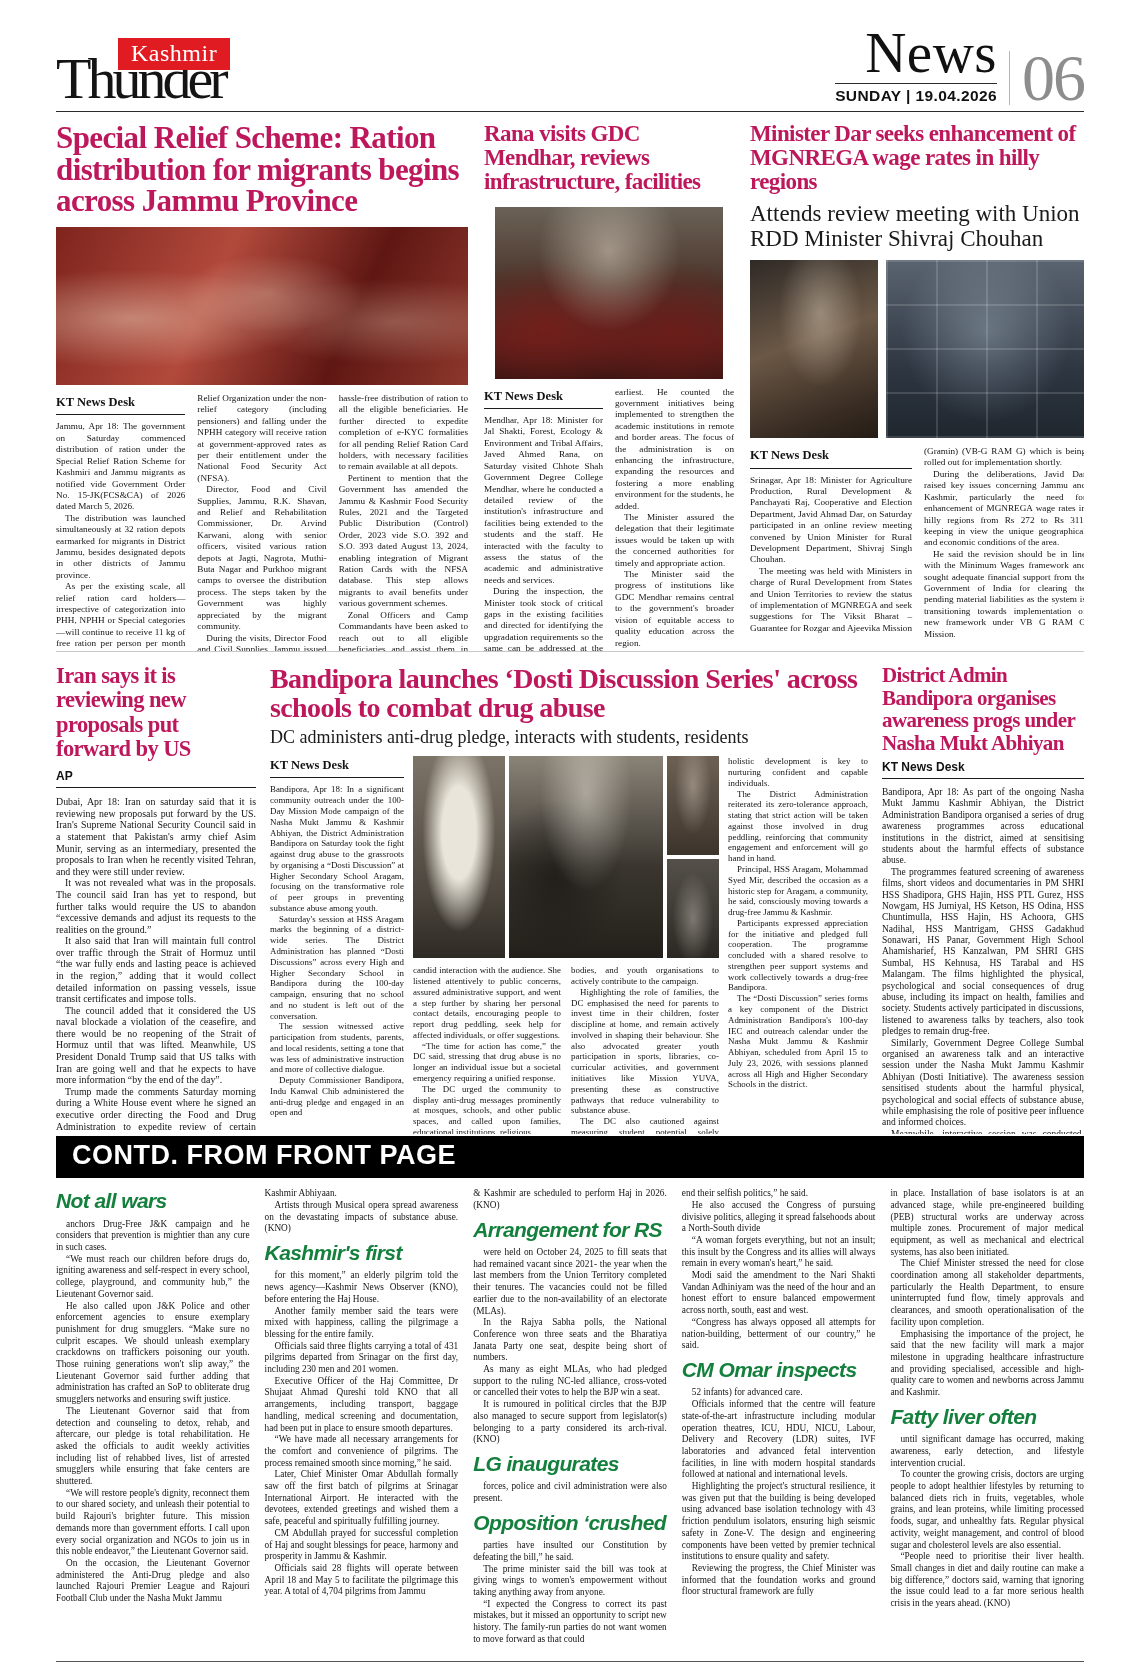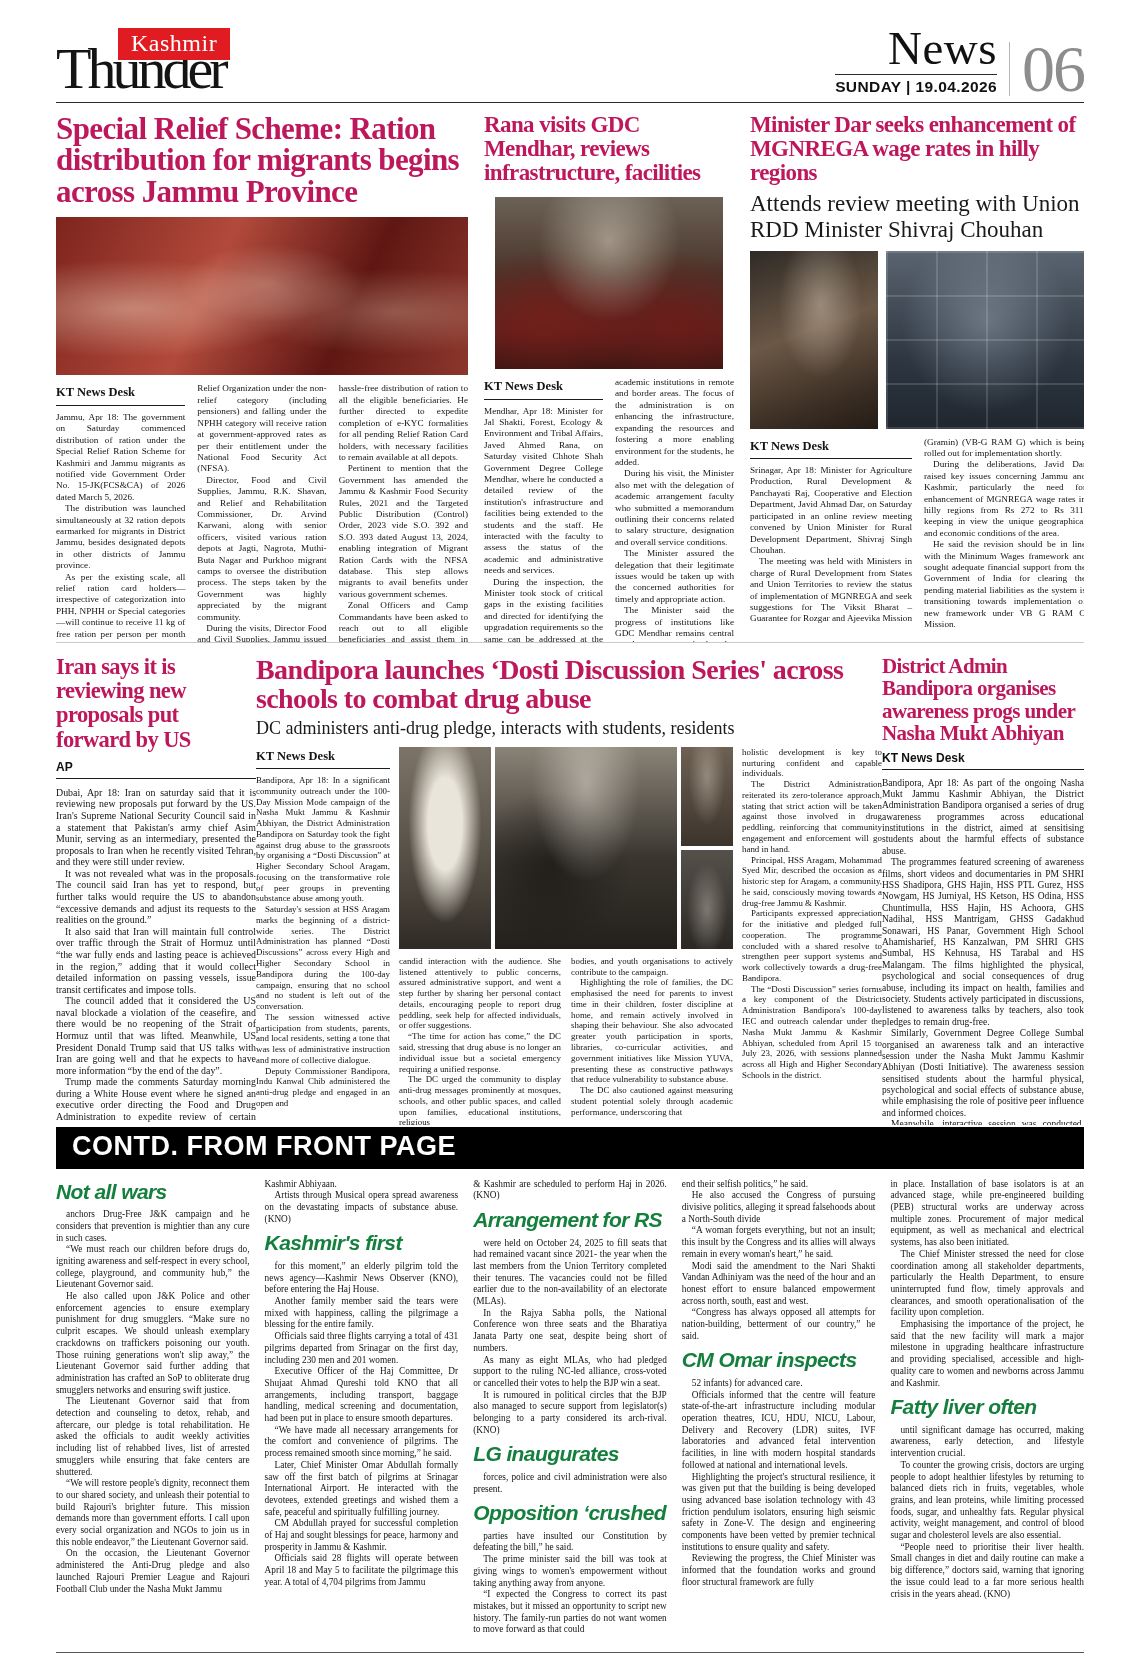--- a/index.html
+++ b/index.html
@@ -14,21 +14,21 @@
   
   .masthead { display:flex; justify-content:space-between; align-items:flex-end;
     padding:26px 0 6px; border-bottom:1px solid #2b2b2b; }
   .brand { position:relative; }
   .brand-title { margin:0; font-size:58px; line-height:0.92; font-weight:400;
     letter-spacing:-4px; color:#141414; padding-top:16px; }
   .brand-kicker { position:absolute; top:2px; left:62px; background:#e11b22; color:#fff;
     font-size:24px; padding:2px 13px 3px; letter-spacing:0.5px; }
   .mast-right { display:flex; align-items:flex-end; }
   .section-block { text-align:right; }
-  .section-title { font-size:47px; line-height:0.95; letter-spacing:0.5px; }
+  .section-title { font-size:57px; line-height:0.95; letter-spacing:0.5px; }
   .edition-date { border-top:1.5px solid #2b2b2b; margin-top:3px; padding-top:3px;
     font-family:"Liberation Sans", sans-serif; font-weight:bold; font-size:15.5px; letter-spacing:0.4px; }
   .page-number { font-size:66px; line-height:0.82; color:#8d8d8d; border-left:1px solid #b5b5b5;
     margin-left:12px; padding-left:12px; letter-spacing:-2px; }
 
   
   h2.headline { margin:0; font-weight:700; letter-spacing:-0.6px; color:#be185d; }
   .subhead { font-weight:400; color:#1a1a1a; }
   .byline { font-weight:700; font-size:12.5px; border-bottom:1.5px solid #1c1c1c;
     padding:2px 0 4px; margin-bottom:6px; break-inside:avoid; }
@@ -70,21 +70,21 @@
       radial-gradient(ellipse at 55% 30%, rgba(225,210,190,.45), transparent 42%),
       linear-gradient(160deg,#2f2a26 0%, #6b5846 45%, #3b2e24 80%, #241c15 100%); }
   .ph-dar-right { flex:1; height:178px;
     background:
       repeating-linear-gradient(90deg, rgba(255,255,255,.14) 0 2px, transparent 2px 50px),
       repeating-linear-gradient(0deg, rgba(255,255,255,.14) 0 2px, transparent 2px 44px),
       radial-gradient(ellipse at 50% 40%, rgba(190,205,220,.35), transparent 60%),
       linear-gradient(180deg,#5a6470 0%, #2e3742 60%, #1f262e 100%); }
 
   
-  .row-mid { display:flex; gap:0; padding:12px 0 8px; height:482px; overflow:hidden; }
+  .row-mid { display:flex; gap:14px; padding:12px 0 8px; height:482px; overflow:hidden; }
   .art-iran { width:200px; flex:none; }
   .art-iran .headline { font-size:22.5px; line-height:1.08; margin-bottom:8px; }
   .byline-full { font-family:"Liberation Sans", sans-serif; font-weight:700; font-size:12px;
     border-bottom:1.5px solid #1c1c1c; padding-bottom:4px; margin-bottom:8px; }
   .iran-body { font-size:9.9px; line-height:1.17; }
 
   .art-dosti { flex:1; }
   .art-dosti .headline { font-size:28px; line-height:1.04; margin-bottom:5px; }
   .art-dosti .subhead { font-size:18px; margin:0 0 8px; }
   .dosti-grid { display:flex; gap:9px; }
@@ -168,21 +168,20 @@
     </article>
 
     <article class="art-rana">
       <h2 class="headline" data-bind="articles.rana.headline">Rana visits GDC Mendhar, reviews infrastructure, facilities</h2>
       <div class="photo ph-rana"></div>
       <div class="bodytext cols2">
         <div class="byline" data-bind="articles.rana.byline">KT News Desk</div>
         <div data-bind-list="articles.rana.paragraphs">
             <p>Mendhar, Apr 18: Minister for Jal Shakti, Forest, Ecology &amp; Environment and Tribal Affairs, Javed Ahmed Rana, on Saturday visited Chhote Shah Government Degree College Mendhar, where he conducted a detailed review of the institution's infrastructure and facilities being extended to the students and the staff. He interacted with the faculty to assess the status of the academic and administrative needs and services.</p>
             <p>During the inspection, the Minister took stock of critical gaps in the existing facilities and directed for identifying the upgradation requirements so the same can be addressed at the earliest. He counted the government initiatives being implemented to strengthen the academic institutions in remote and border areas. The focus of the administration is on enhancing the infrastructure, expanding the resources and fostering a more enabling environment for the students, he added.</p>
-            <p>During his visit, the Minister also met with the delegation of academic arrangement faculty who submitted a memorandum outlining their concerns related to salary structure, designation and overall service conditions.</p>
             <p>The Minister assured the delegation that their legitimate issues would be taken up with the concerned authorities for timely and appropriate action.</p>
             <p>The Minister said the progress of institutions like GDC Mendhar remains central to the government's broader vision of equitable access to quality education across the region.</p>
           </div>
       </div>
     </article>
 
     <article class="art-dar">
       <h2 class="headline" data-bind="articles.dar.headline">Minister Dar seeks enhancement of MGNREGA wage rates in hilly regions</h2>
       <p class="subhead" data-bind="articles.dar.subhead">Attends review meeting with Union RDD Minister Shivraj Chouhan</p>
       <div class="dar-photos">

